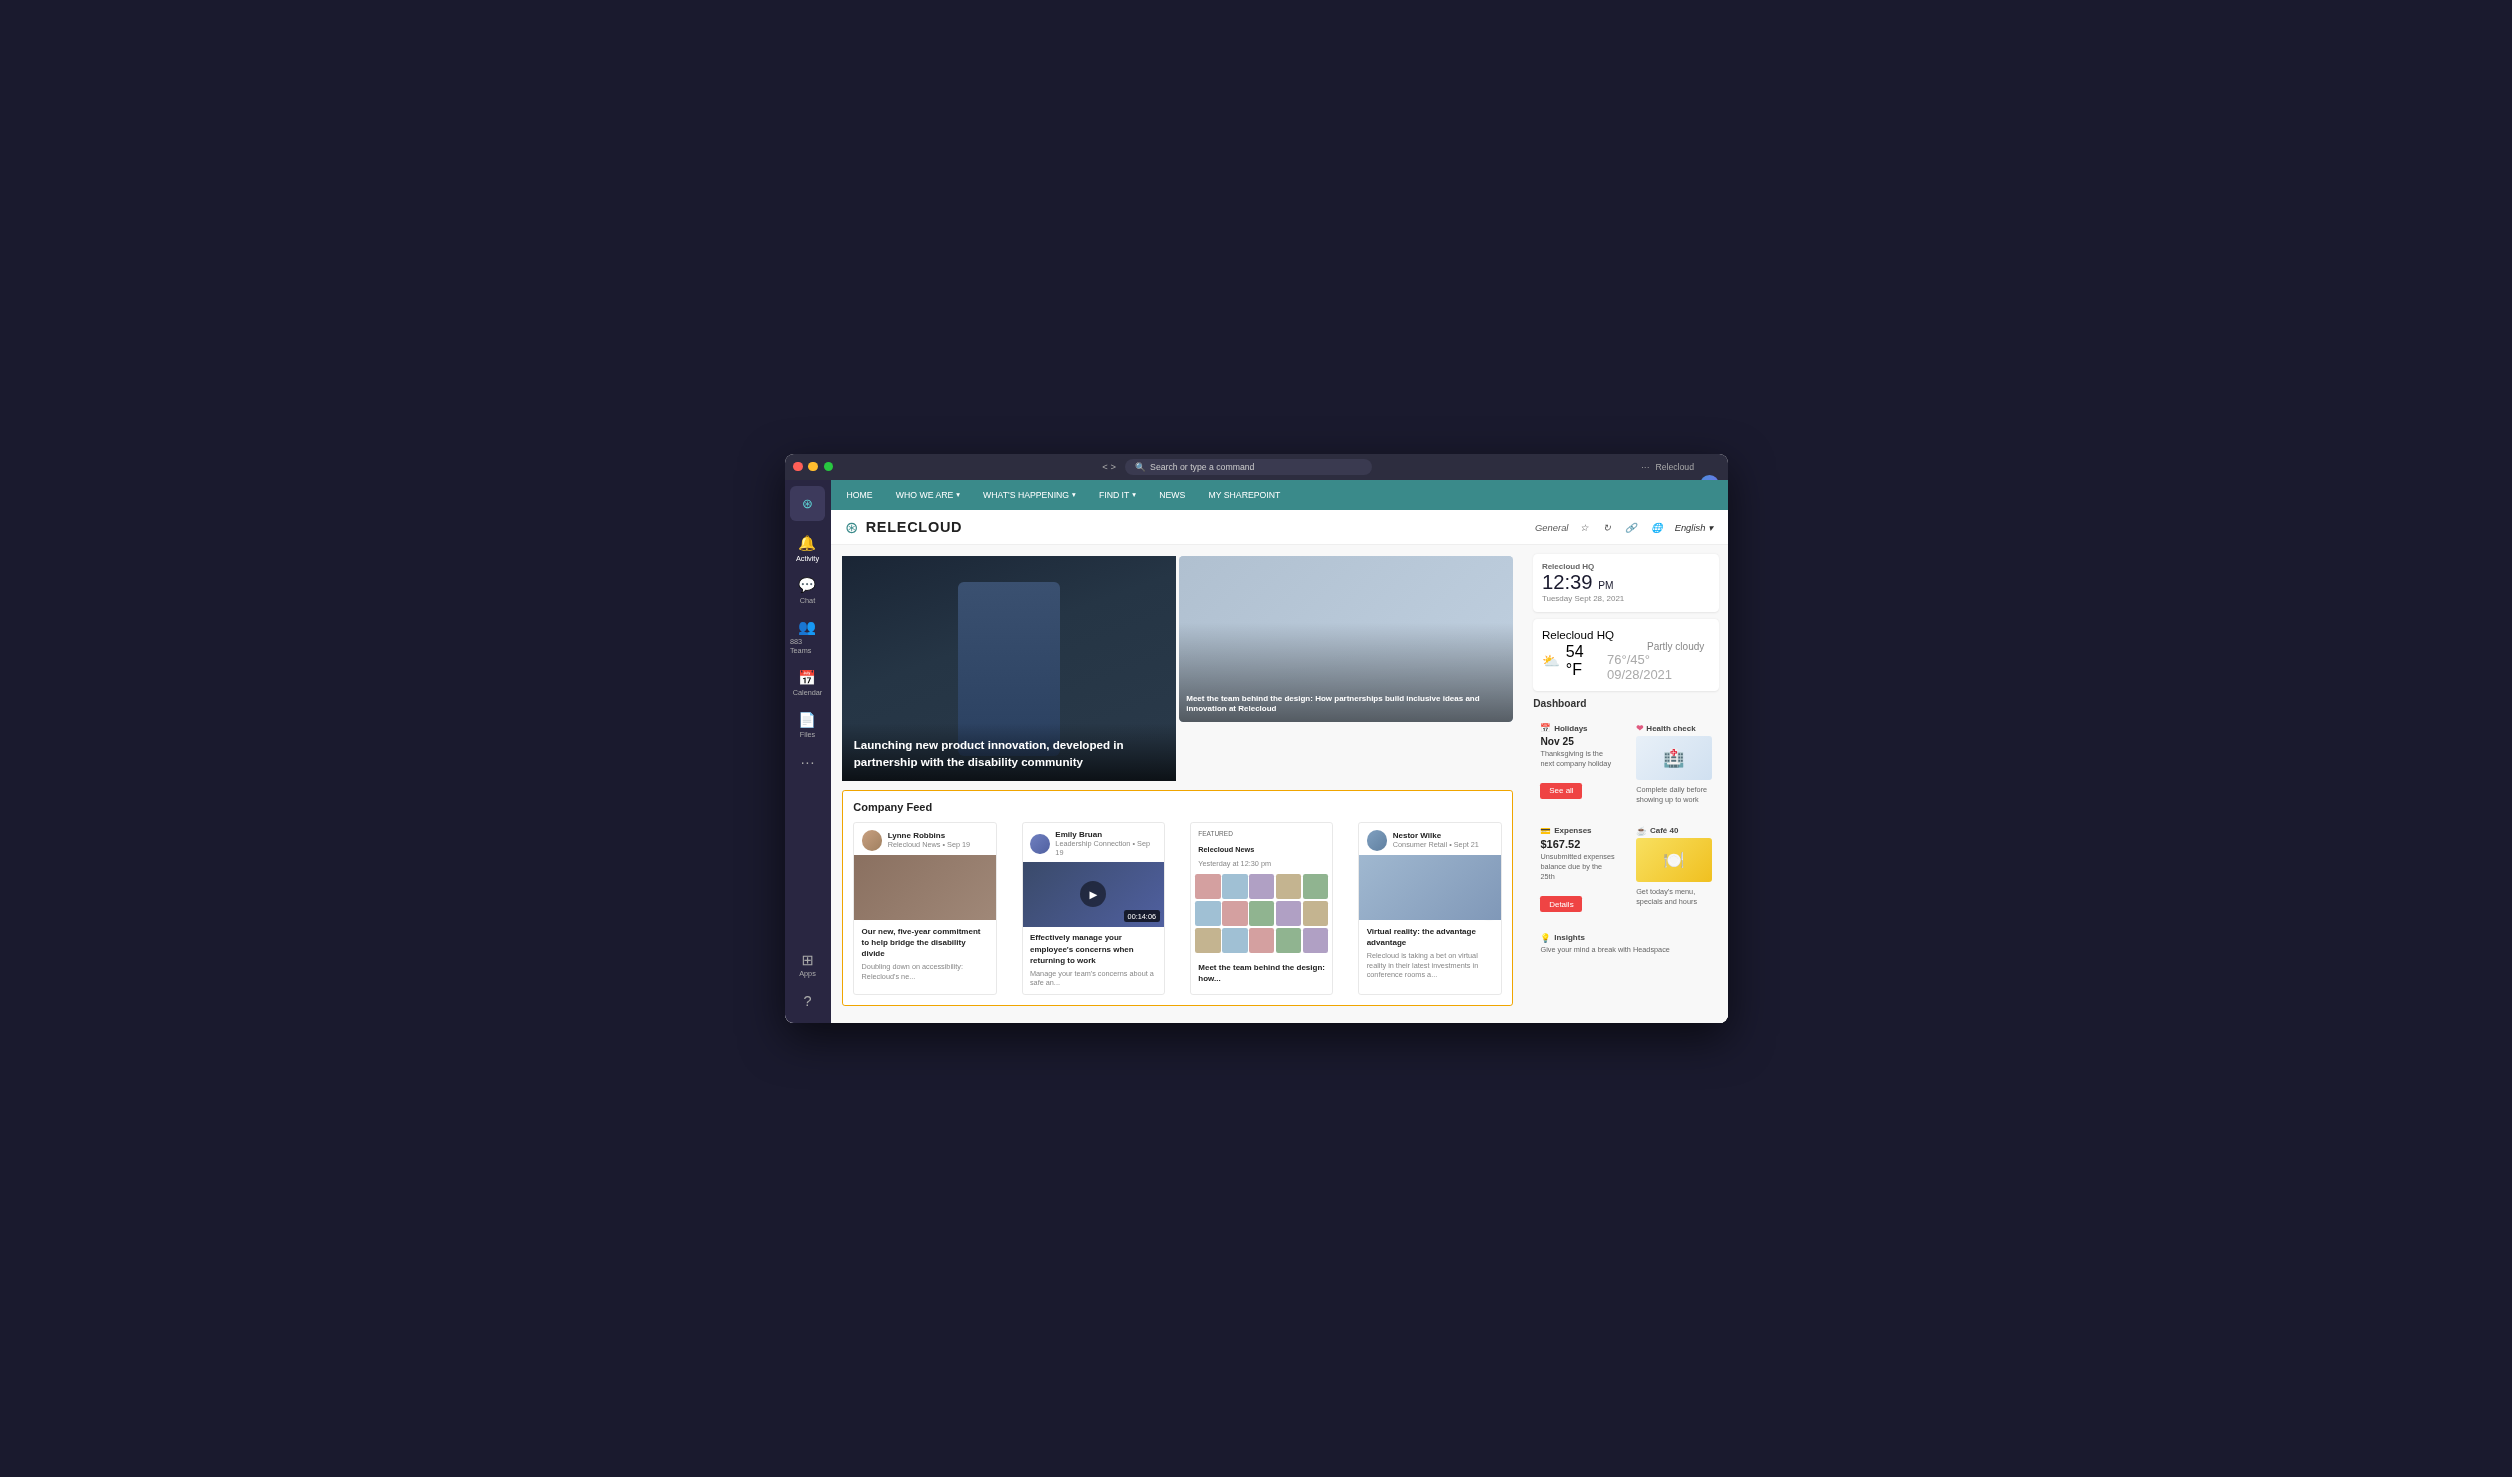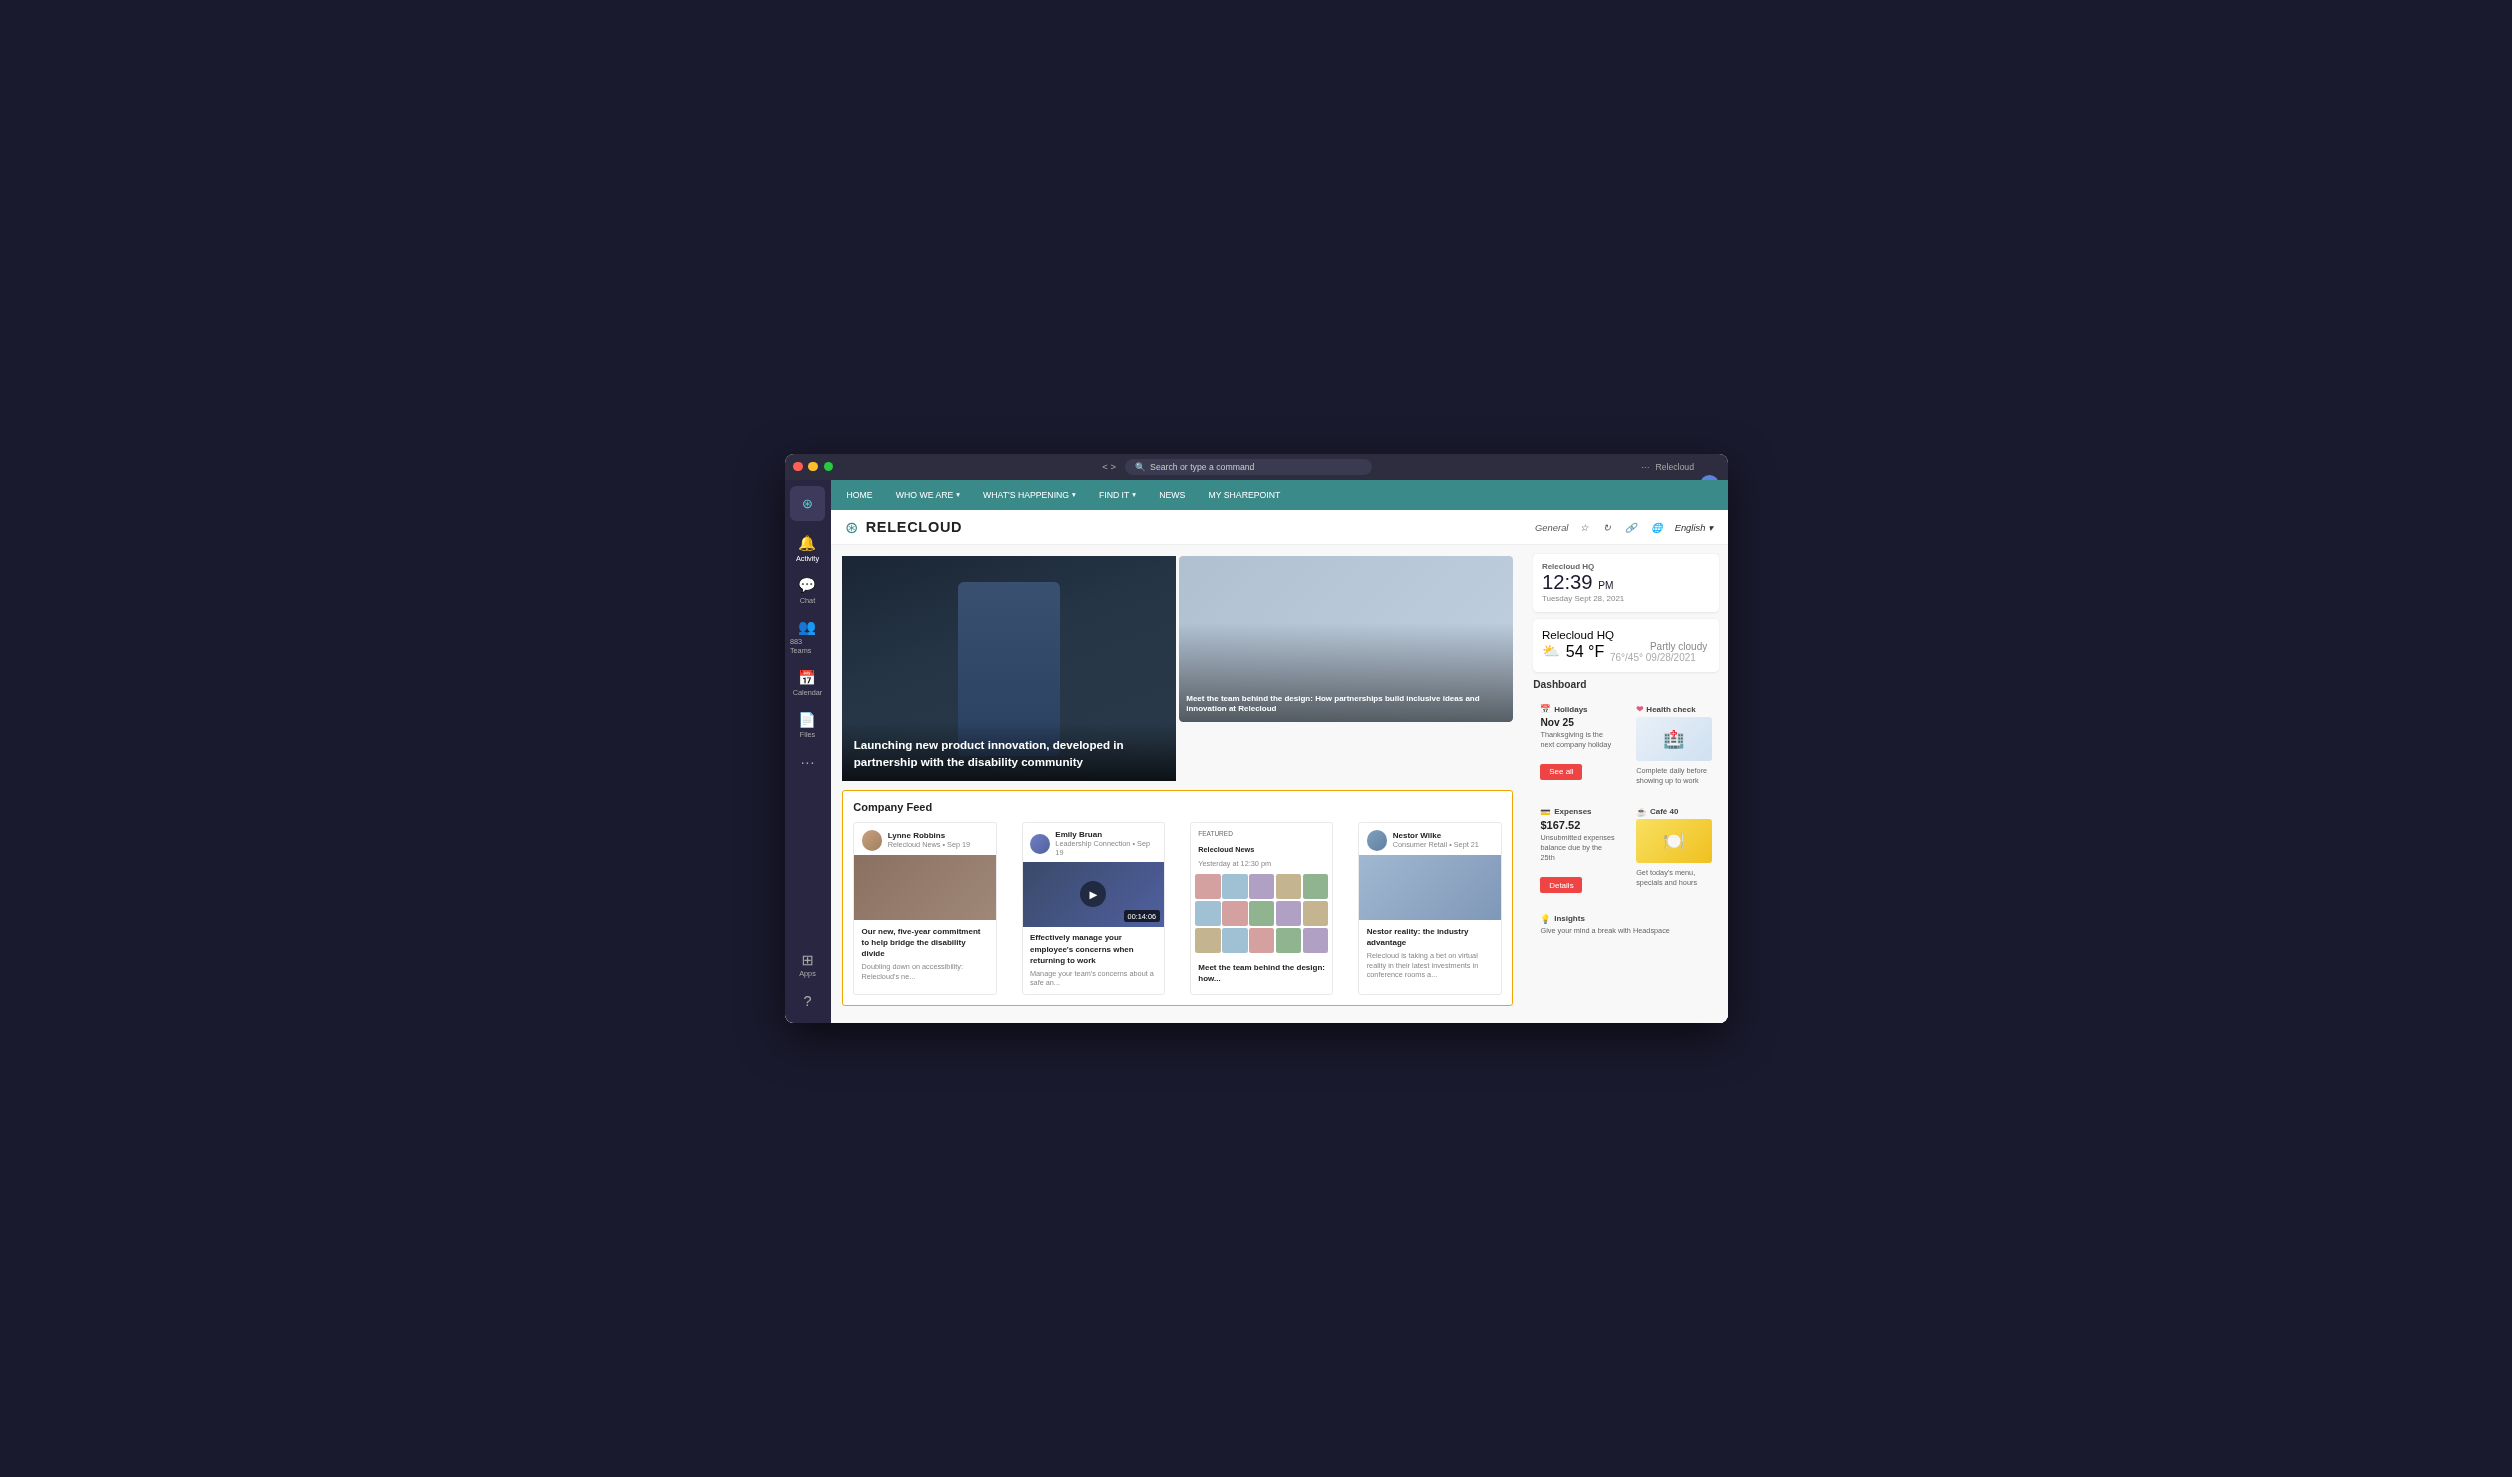--- a/index.html
+++ b/index.html
@@ -279,21 +279,21 @@
       border-radius: 4.4px;
       padding: 8.7px;
       box-shadow: 0 0.7px 2.2px rgba(0,0,0,0.08);
     }
     .clock-widget .time { font-size: 20.3px; font-weight: 300; color: #1a1a2e; }
     .clock-widget .time-pm { font-size: 10.2px; }
     .clock-widget .location { font-size: 8px; color: #666; font-weight: 600; }
     .clock-widget .date { font-size: 8px; color: #888; }
     .weather-widget .temp { font-size: 16px; font-weight: 300; }
     .weather-widget .condition { font-size: 10px; color: #888; margin-left: 40px; }
-    .weather-widget .details { font-size: 10px; color: #aaa; }
+    .weather-widget .details { font-size: 13px; color: #aaa; }
     .dashboard-title { font-size: 10.2px; font-weight: 600; color: #333; margin-bottom: 7.3px; }
     .dash-row {
       display: grid; grid-template-columns: 1fr 1fr; gap: 5.8px; margin-bottom: 5.8px;
     }
     .dash-card {
       background: #f8f8f8;
       border-radius: 4.4px;
       padding: 7.3px;
     }
     .dash-card.full { grid-column: 1 / -1; }
@@ -547,21 +547,21 @@
                     <div class="feed-author-name">Nestor Wilke</div>
                     <div class="feed-author-meta">
                       <span>Consumer Retail</span>
                       <span> • </span>
                       <span>Sept 21</span>
                     </div>
                   </div>
                 </div>
                 <div class="feed-card-img" style="background:linear-gradient(135deg,#a0b8d0,#8098b8);height:65px;"></div>
                 <div class="feed-card-body">
-                  <div class="feed-card-title">Nestor reality: the industry advantage</div>
+                  <div class="feed-card-title">Virtual reality: the advantage advantage</div>
                   <div class="feed-card-desc">Relecloud is taking a bet on virtual reality in their latest investments in conference rooms a...</div>
                 </div>
               </div>
             </div>
           </div>
         </div>
 
         <div class="right-sidebar">
 
           <div class="widget clock-widget">

